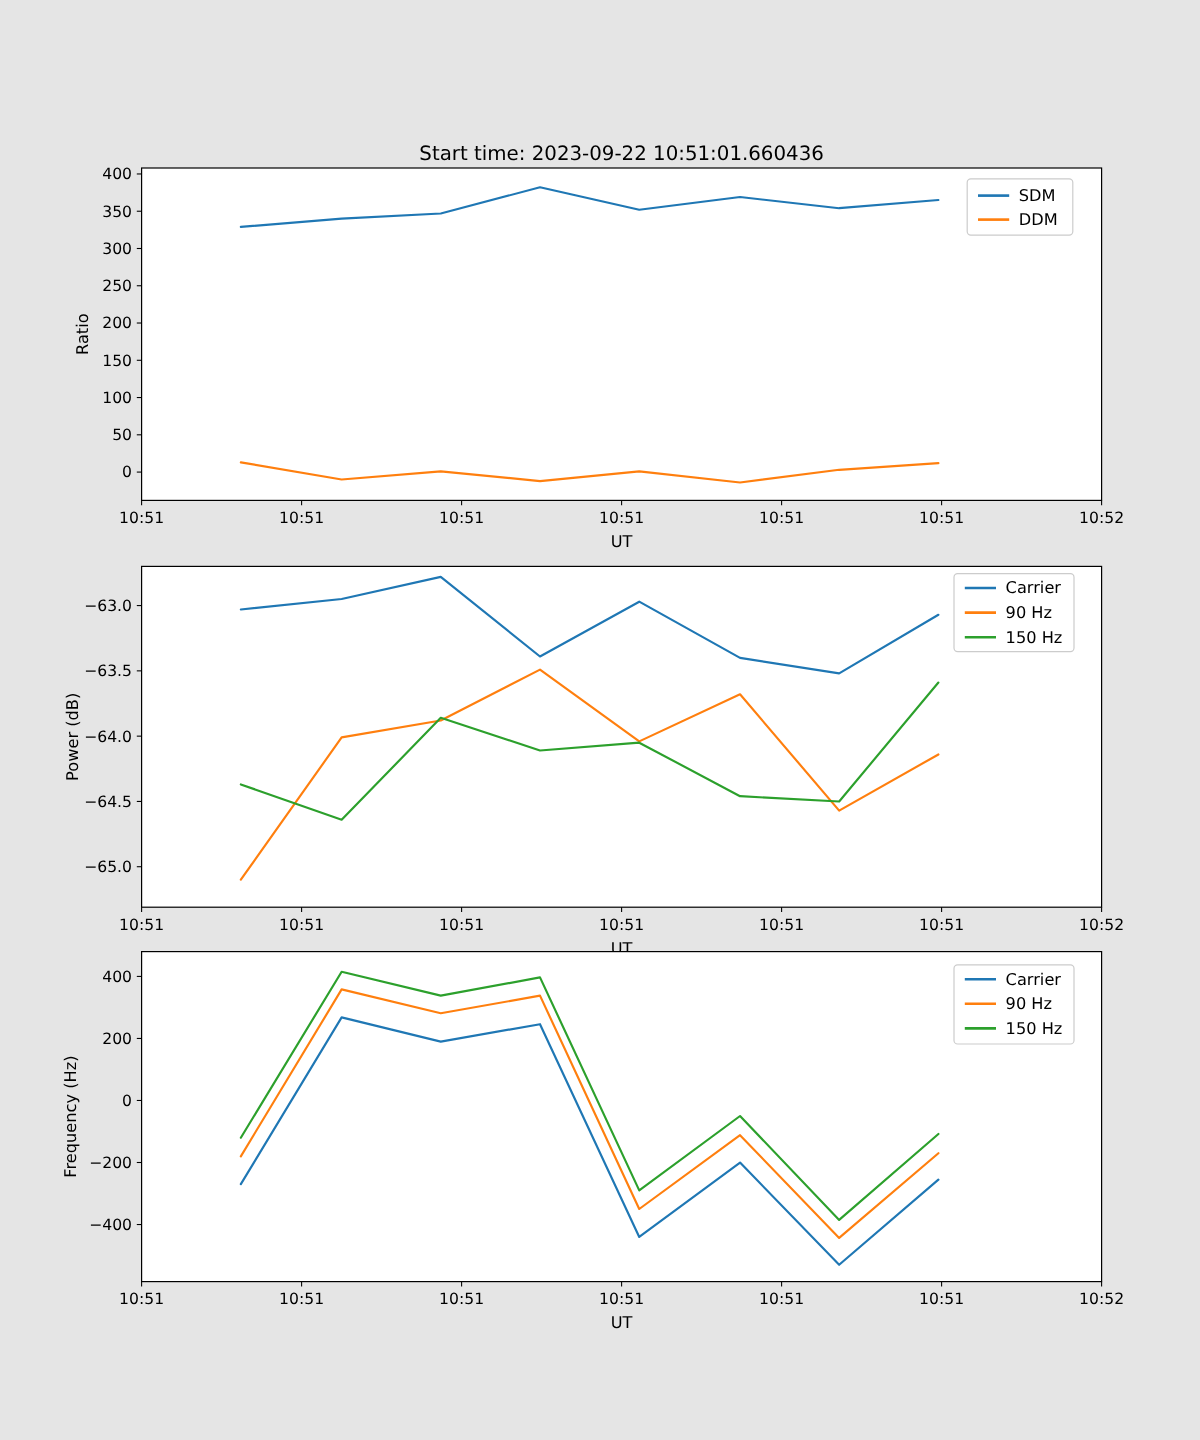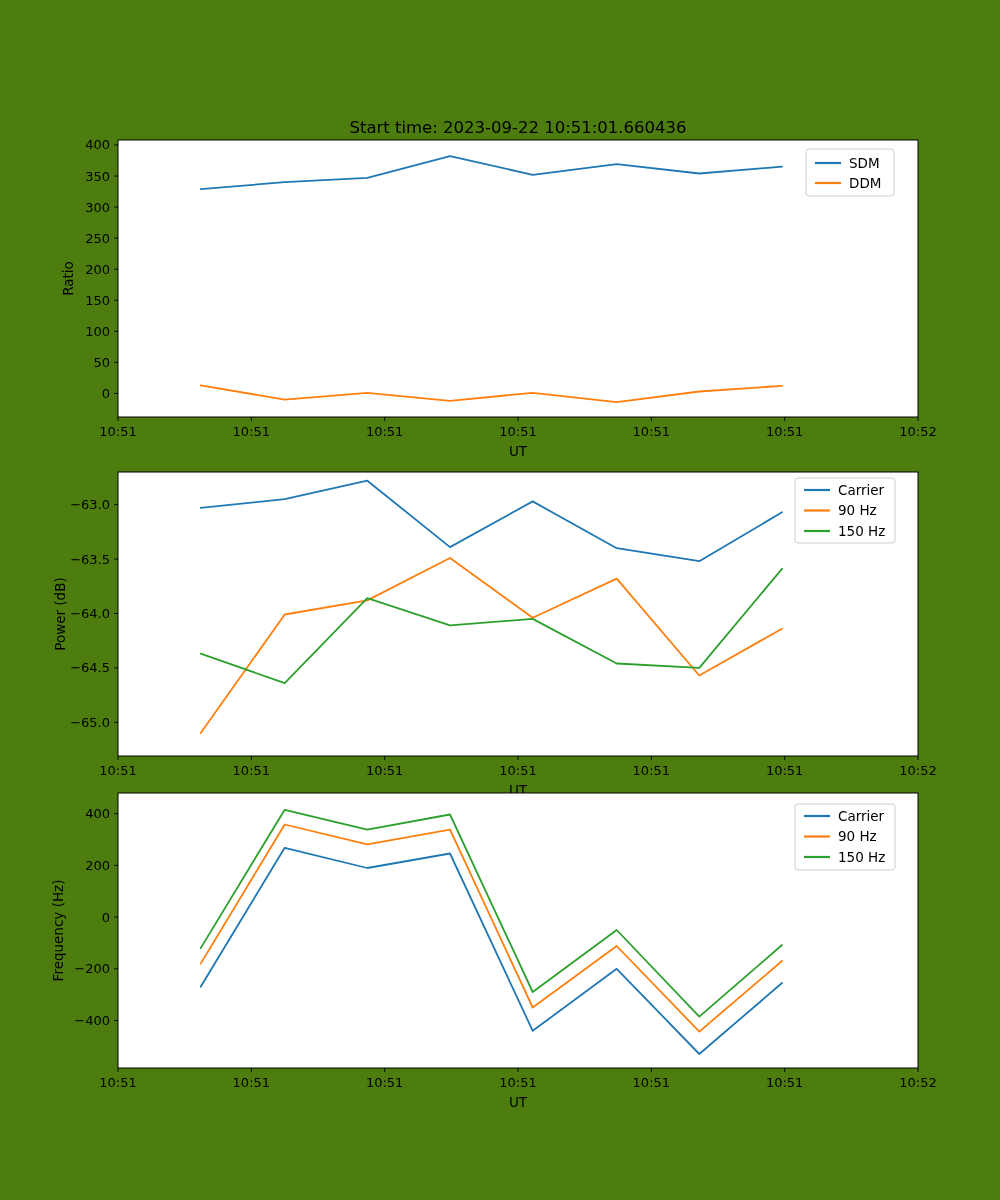--- a/index.html
+++ b/index.html
@@ -1,19 +1,19 @@
 <!DOCTYPE html>
 <html><head>
 <meta charset="utf-8">
 <style>
   html,body{margin:0;padding:0;background:#ffffff;}
   .figure{
     position:relative;
     width:1000px;height:1200px;
-    background:#4d7c0f;
+    background:#e5e5e5;
     font-family:"DejaVu Sans", sans-serif;
   }
   svg text{fill:#000000;}
   .fig-title{font-size:16.5px;}
   .tick{font-size:13px;}
   .axlabel{font-size:13.5px;}
   .legend-label{font-size:13.5px;}
 </style>
 </head>
 <body>

